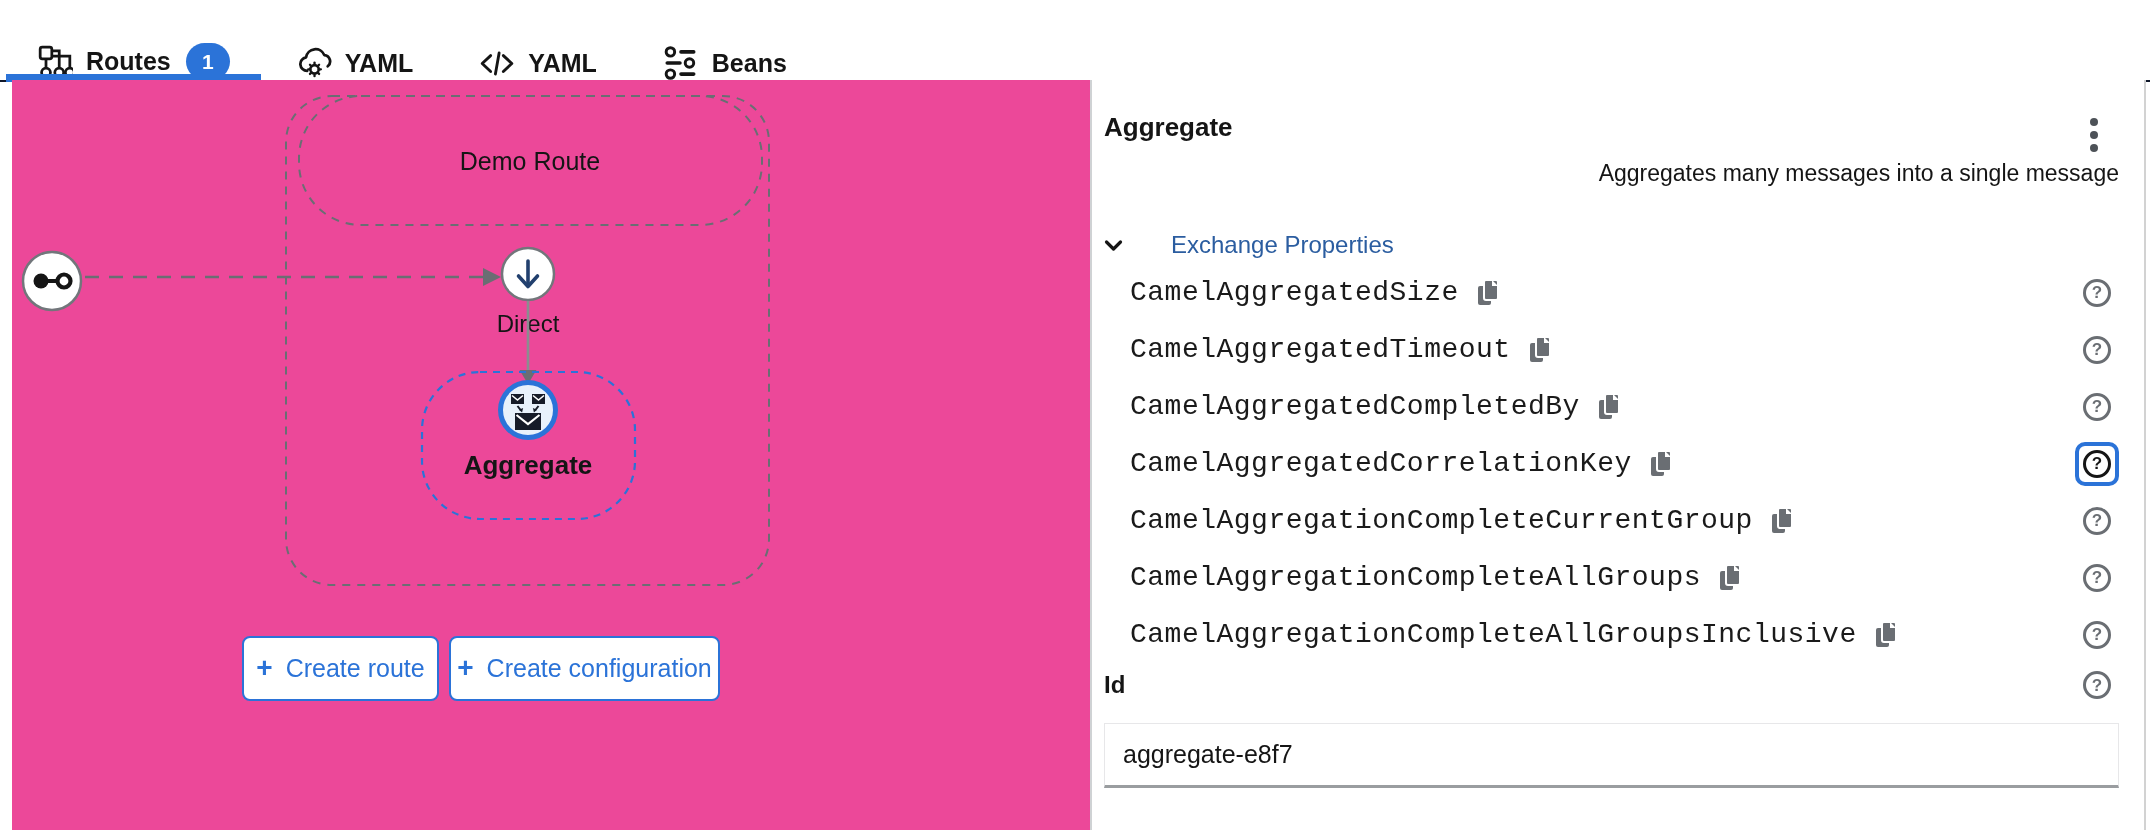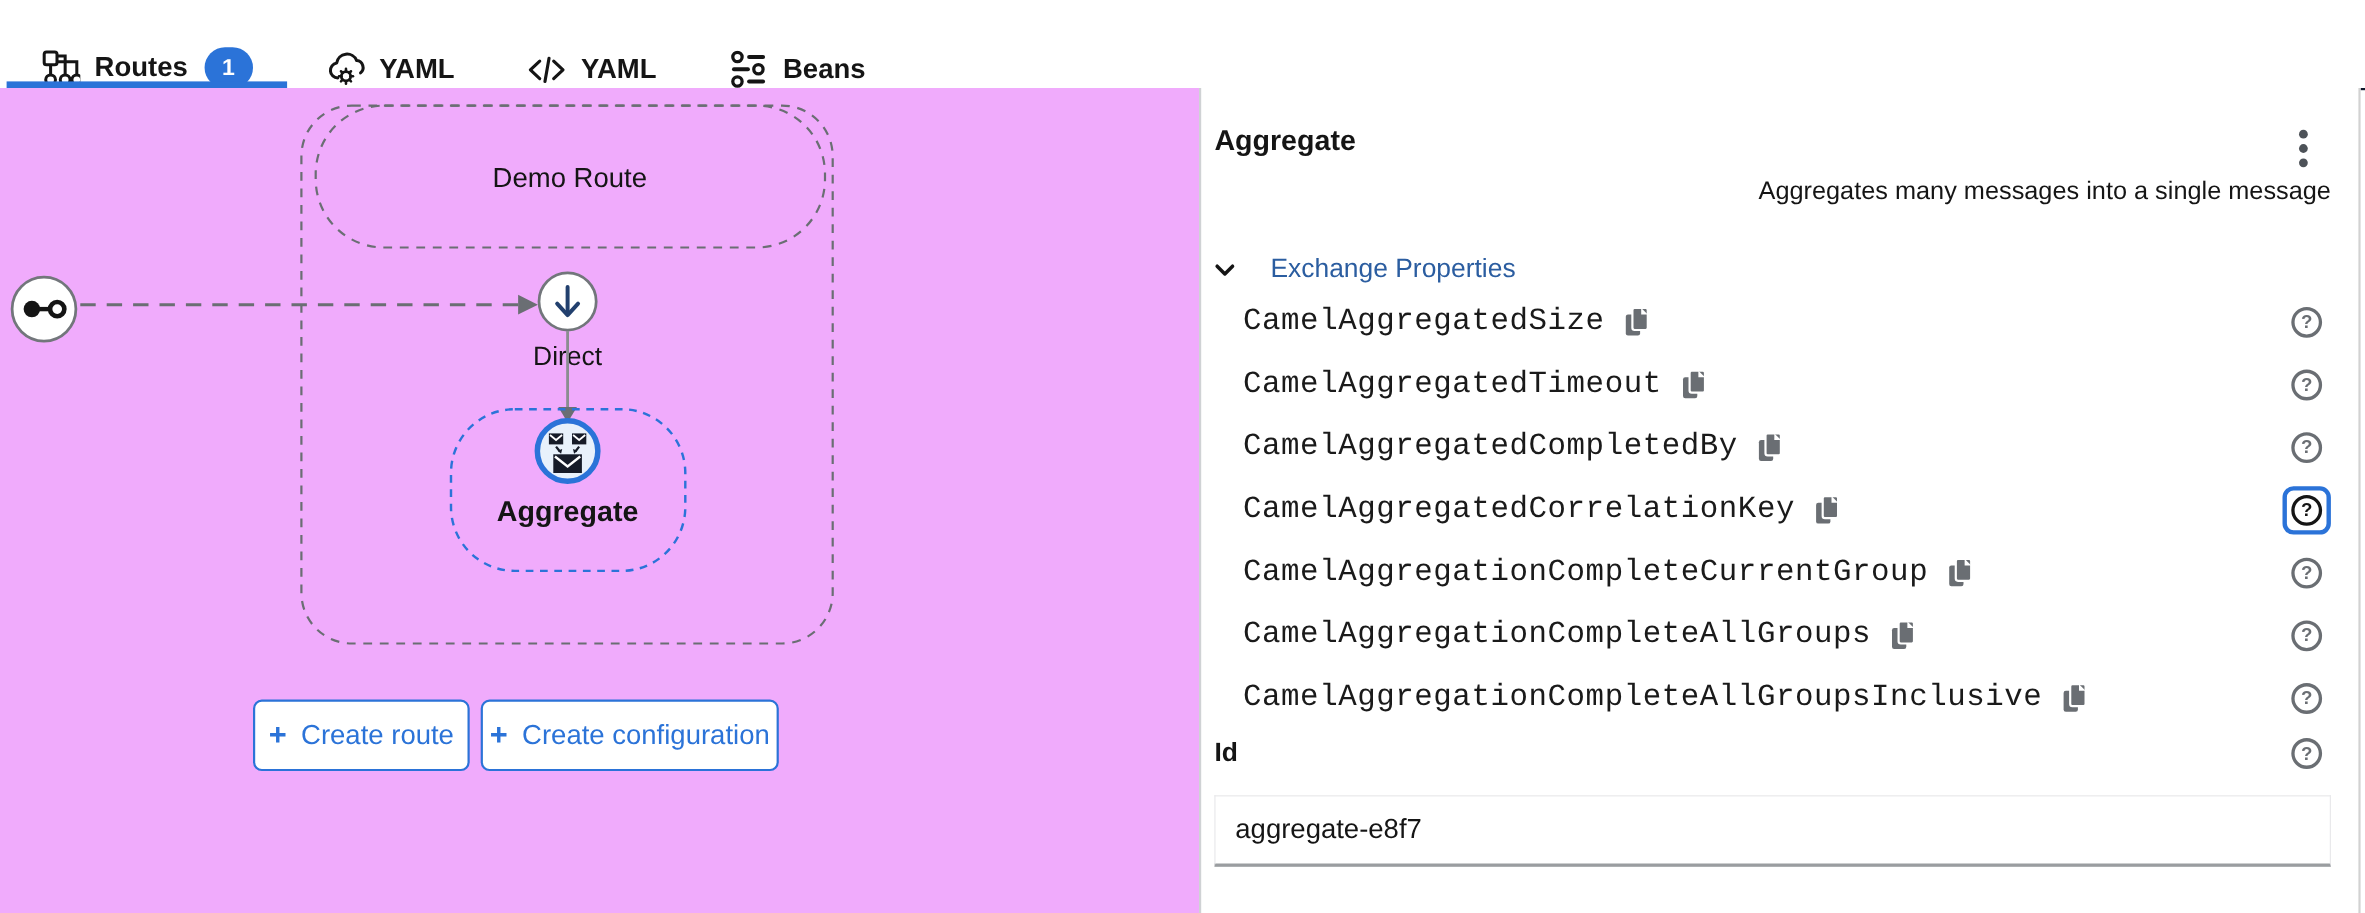--- a/index.html
+++ b/index.html
@@ -10,38 +10,38 @@
   .tabbar{position:absolute;top:0;left:0;right:0;height:82px;background:#fff;
           border-bottom:2px solid #0f172a;display:flex;align-items:flex-end;padding-left:4px;box-sizing:border-box;}
   .tab{position:relative;display:flex;align-items:center;gap:13px;padding:0 33px;background:none;border:none;
        font-family:"Liberation Sans",sans-serif;font-size:25px;font-weight:700;color:#151515;cursor:pointer;}
   .tab .tab-icon{display:flex;align-items:center;}
   .tab.active::after{content:"";position:absolute;left:2px;right:2px;bottom:-2px;height:8px;background:var(--accent);}
   .badge{margin-left:2px;min-width:44px;height:37px;border-radius:19px;background:var(--accent);color:#fff;
          font-size:21px;font-weight:700;display:inline-flex;align-items:center;justify-content:center;}
 
   
-  .canvas{position:absolute;top:80px;left:0;width:1090px;height:750px;background:#f0abfc;}
+  .canvas{position:absolute;top:80px;left:12px;width:1090px;height:750px;background:#ec4899;}
   .diagram{position:absolute;left:0;top:0;}
   .btn-create{position:absolute;box-sizing:border-box;height:65px;background:#fff;border:2px solid var(--accent);
               border-radius:8px;color:var(--accent);font-family:"Liberation Sans",sans-serif;font-size:25px;
               display:flex;align-items:center;justify-content:center;gap:13px;cursor:pointer;}
   .btn-create .plus{font-size:28px;font-weight:700;line-height:1;transform:translateY(-1px);}
   #btn-create-route{left:230px;top:556px;width:197px;}
   #btn-create-config{left:437px;top:556px;width:271px;}
 
   
   .panel{position:absolute;top:80px;left:1090px;width:1056px;height:750px;box-sizing:border-box;
          border-left:2px solid #cfd2d4;border-right:2px solid #d2d2d2;background:#fff;
          padding:0 25px 0 12px;display:flex;flex-direction:column;}
   .panel-header{margin-top:32px;display:flex;align-items:flex-start;justify-content:space-between;}
   .panel-title{font-size:26px;font-weight:700;line-height:30px;}
   .kebab-btn{background:none;border:none;cursor:pointer;padding:4px 10px;margin-right:10px;display:flex;}
   .panel-desc{margin-top:50px;font-size:23px;line-height:27px;color:#151515;text-align:right;}
-  .section-toggle{margin-top:44px;display:flex;align-items:center;gap:32px;background:none;border:none;
+  .section-toggle{margin-top:44px;display:flex;align-items:center;gap:48px;background:none;border:none;
                   padding:0;cursor:pointer;font-family:"Liberation Sans",sans-serif;}
   .section-label{font-size:24px;color:var(--link);}
   .prop-list{margin-top:5px;display:flex;flex-direction:column;}
   .prop-row{height:57px;display:flex;align-items:center;padding-left:26px;}
   .prop-name{font-family:"Liberation Mono","DejaVu Sans Mono",monospace;font-size:28px;letter-spacing:.5px;color:#1a1a1a;}
   .copy-btn{background:none;border:none;padding:0;margin-left:16px;cursor:pointer;display:flex;align-items:center;}
   .help-wrap{margin-left:auto;width:44px;height:44px;border-radius:10px;border:4px solid transparent;
              box-sizing:border-box;display:flex;align-items:center;justify-content:center;}
   .help-wrap.focused{border-color:var(--accent);}
   .help-btn{width:28px;height:28px;box-sizing:border-box;border-radius:50%;border:3px solid #6a6e73;background:#fff;

